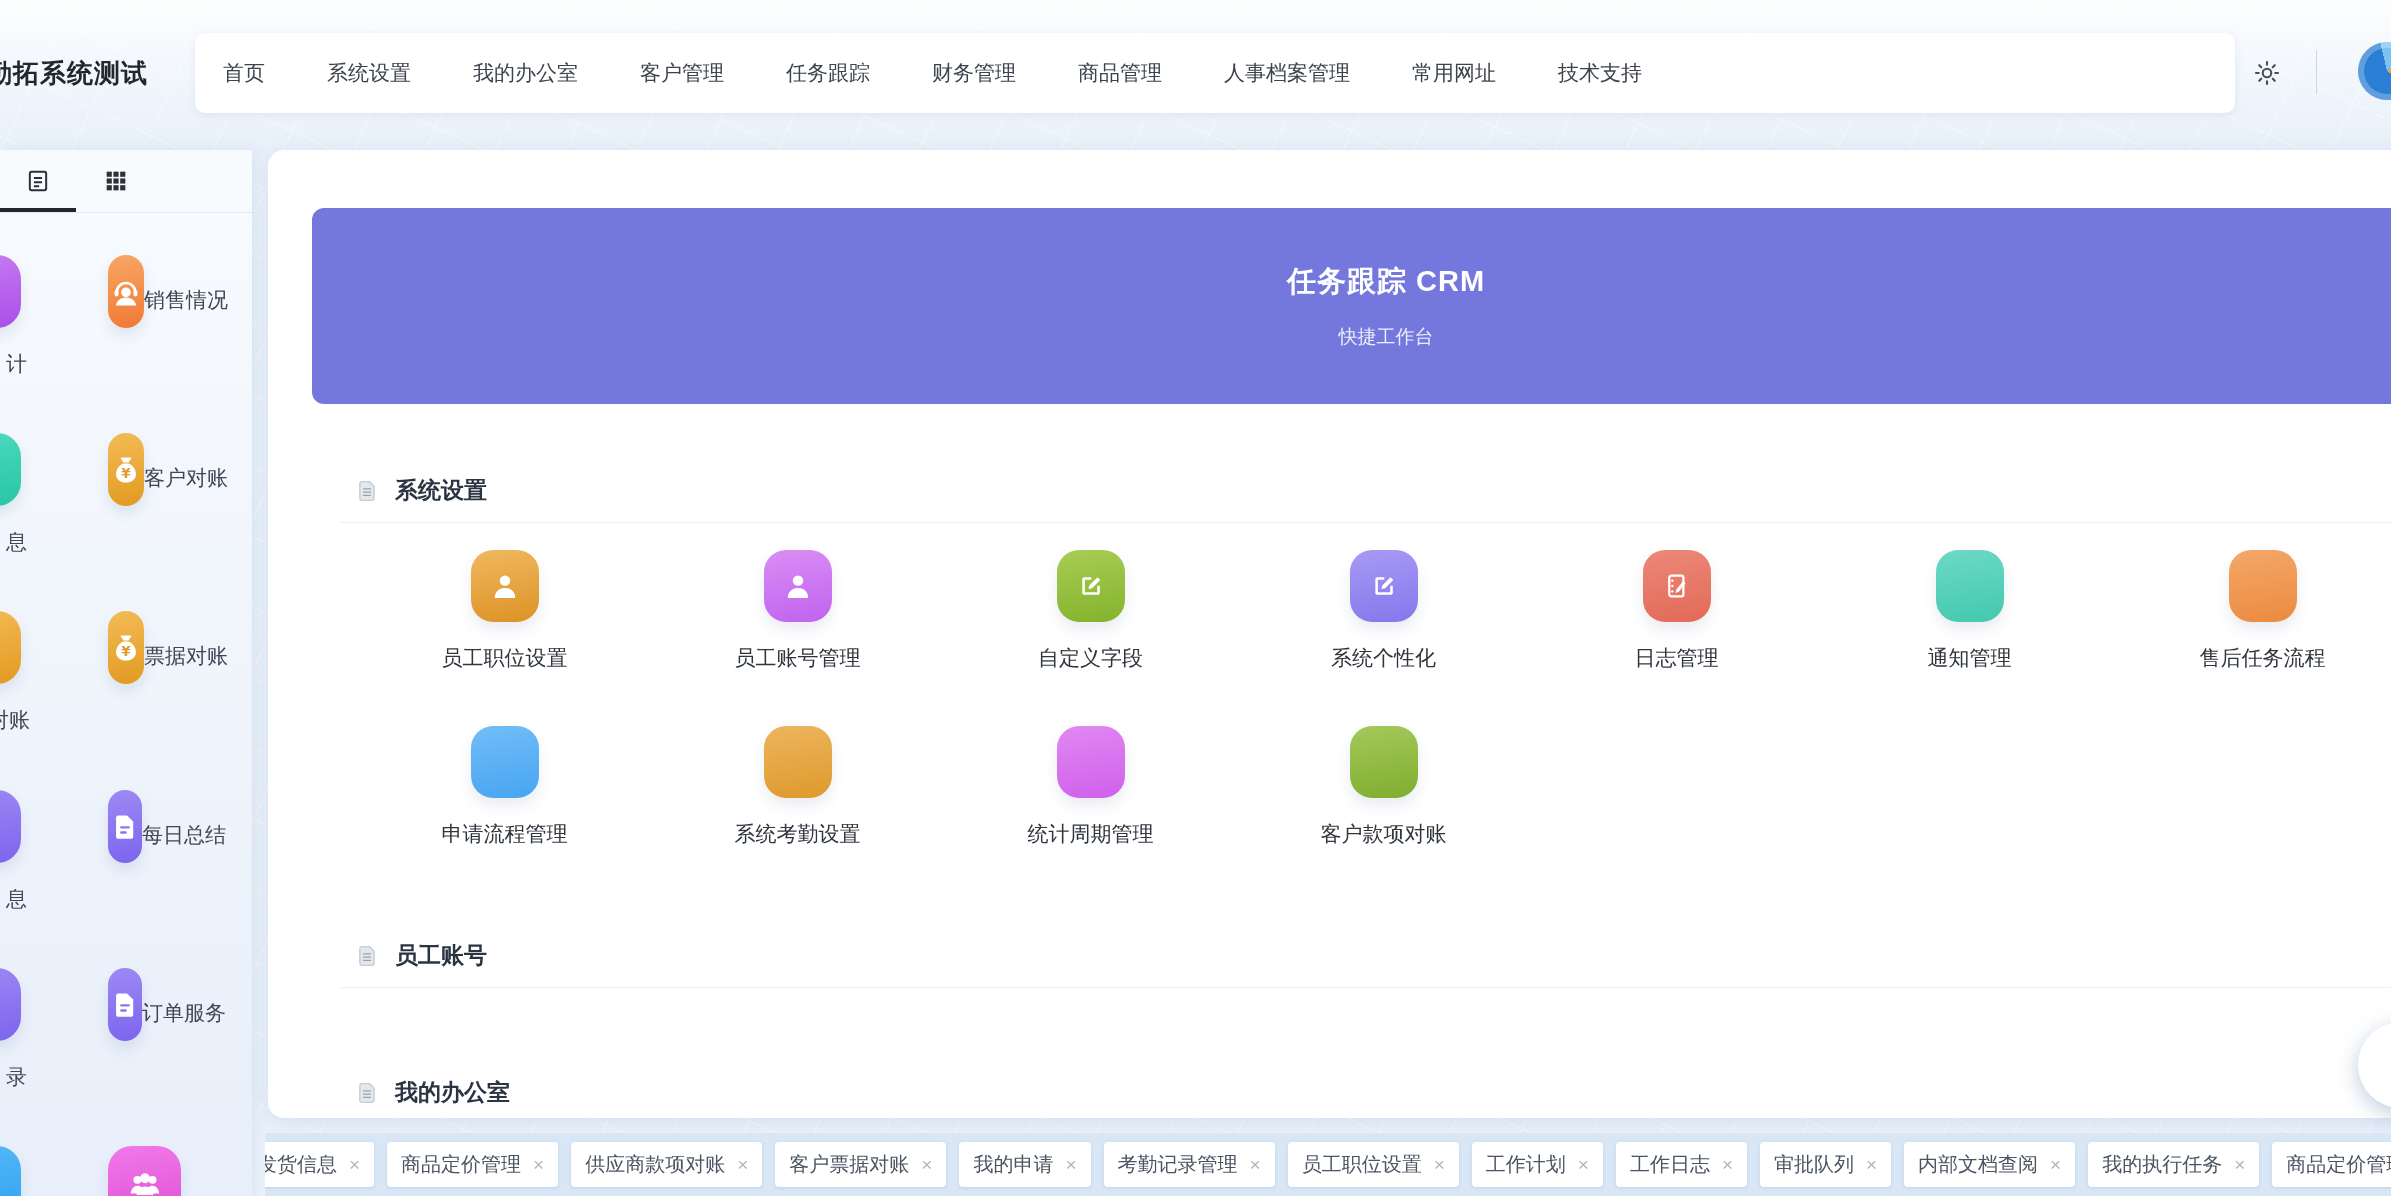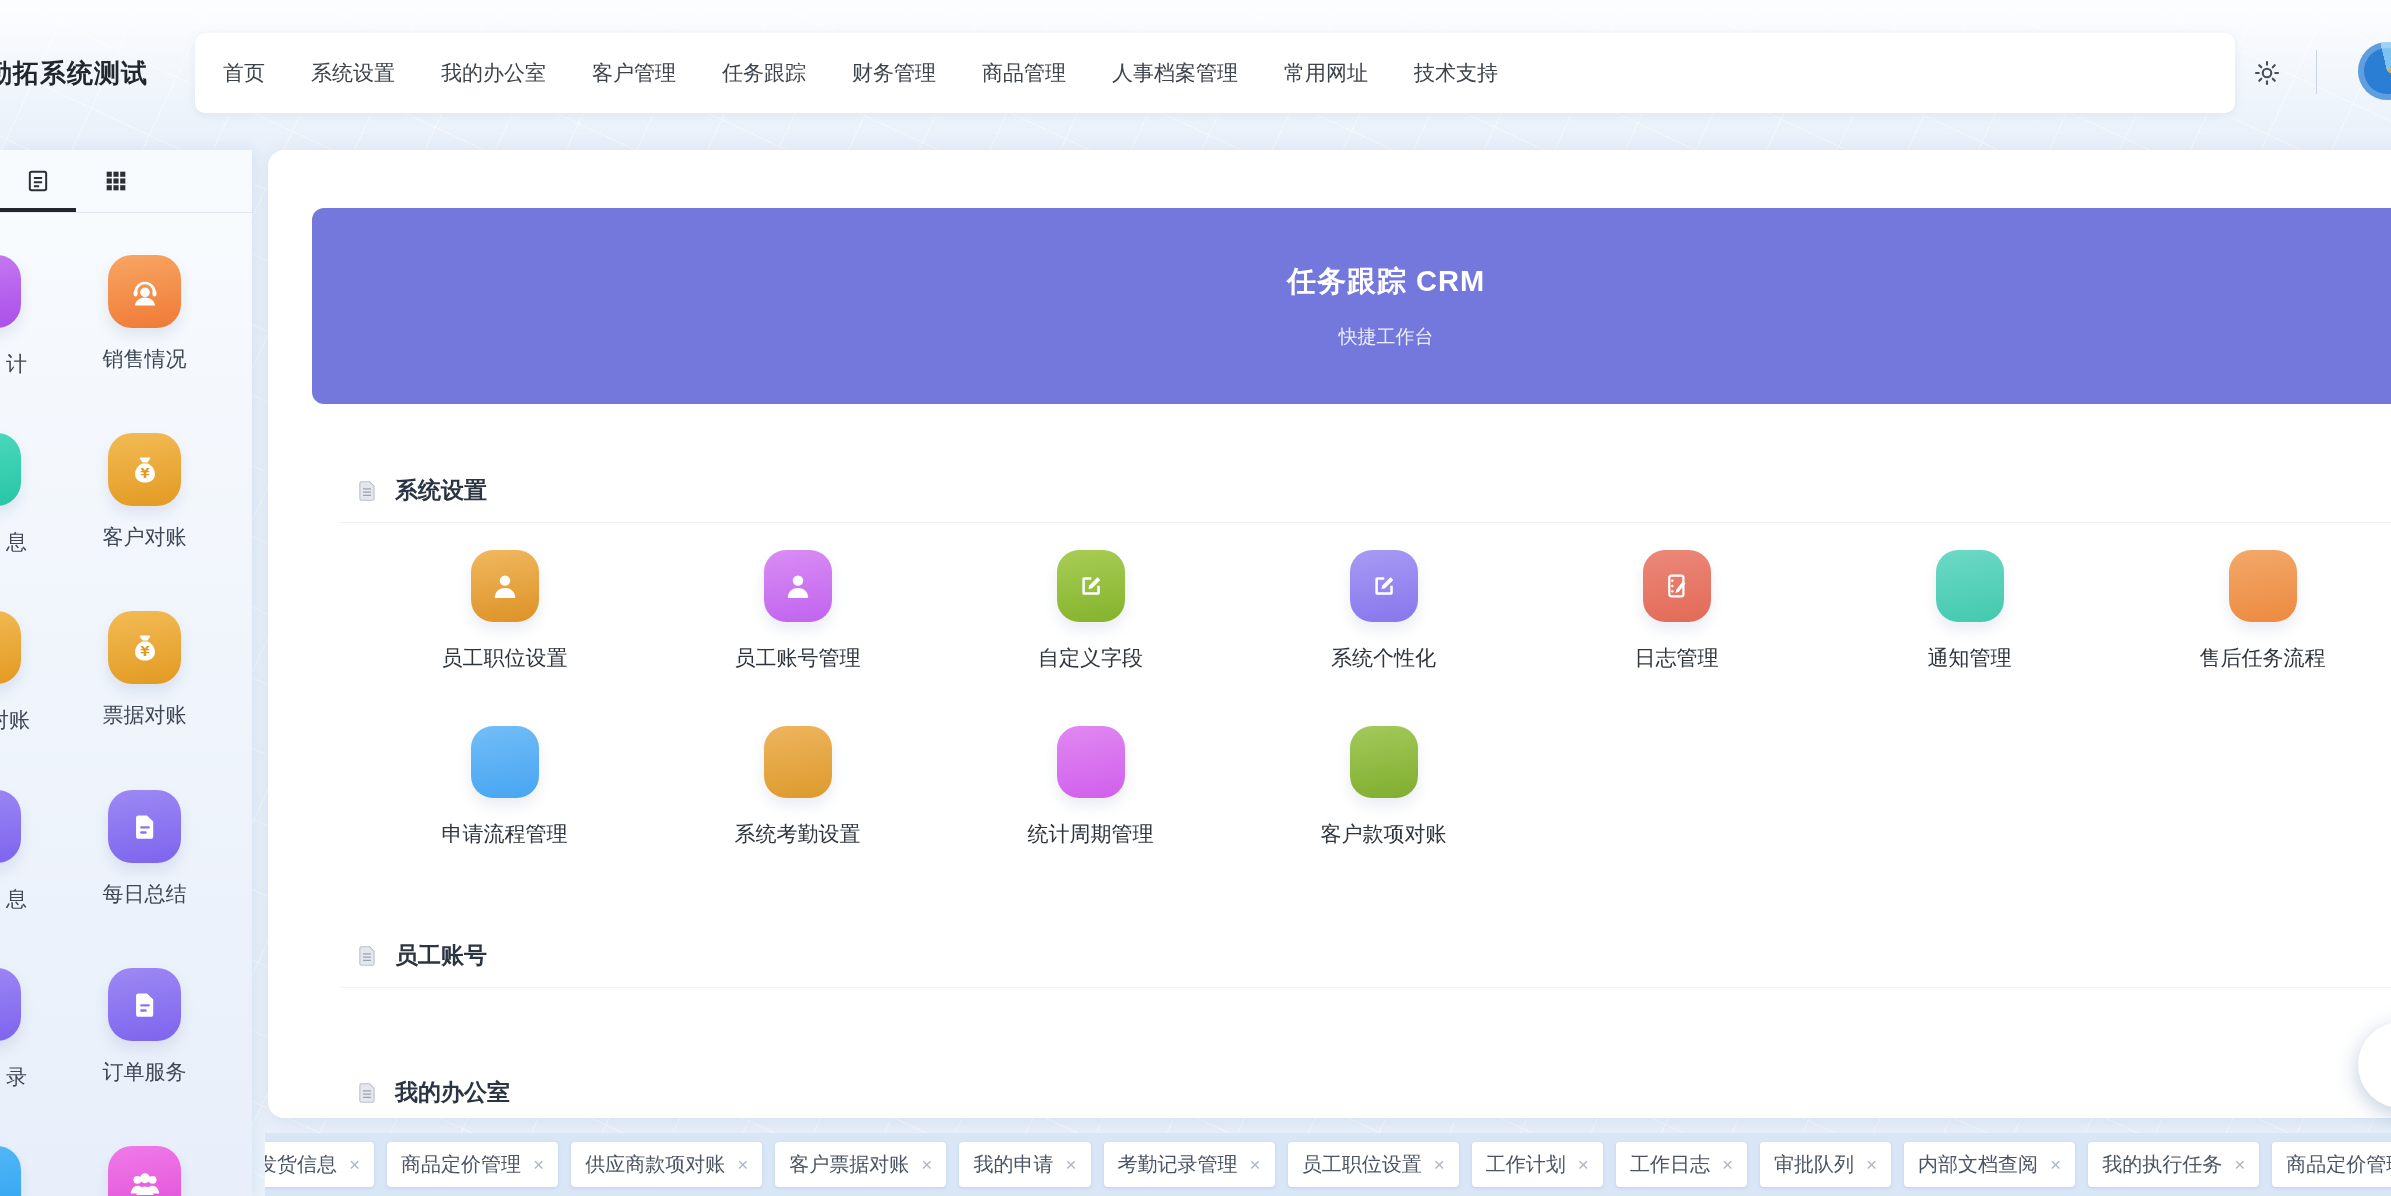--- a/index.html
+++ b/index.html
@@ -6,34 +6,34 @@
   .page{position:relative;width:2391px;height:1196px;overflow:hidden;
     font-family:"Liberation Sans","DejaVu Sans",sans-serif;
     background-color:#e9f1fa;
     background-image:
       linear-gradient(180deg,rgba(255,255,255,.9),rgba(255,255,255,0) 140px),
       repeating-linear-gradient(115deg,rgba(255,255,255,.45) 0 1px,transparent 1px 64px),
       repeating-linear-gradient(25deg,rgba(255,255,255,.45) 0 1px,transparent 1px 64px);}
   
   .logo-text{position:absolute;left:-14px;top:56px;font-size:26px;font-weight:bold;color:#22262d;white-space:nowrap;letter-spacing:1px;}
   .nav-wrap{position:absolute;left:195px;top:33px;width:2040px;height:80px;background:#fff;border-radius:10px;
-    box-shadow:0 2px 10px rgba(120,150,190,.14);display:flex;align-items:center;padding-left:28px;gap:46px;box-sizing:border-box;}
+    box-shadow:0 2px 10px rgba(120,150,190,.14);display:flex;align-items:center;padding-left:28px;gap:62px;box-sizing:border-box;}
   .nav-item{font-size:21px;color:#3d434b;white-space:nowrap;cursor:pointer;}
   .sun-btn{position:absolute;left:2252px;top:58px;width:30px;height:30px;}
   .topbar-divider{position:absolute;left:2316px;top:50px;width:1px;height:44px;background:#ccd6e2;}
   .logo-circle{position:absolute;left:2358px;top:42px;width:58px;height:58px;border-radius:50%;
     background:conic-gradient(from 210deg,#2a7fd4 0 38%,#7cc3f2 38% 55%,#f2a23c 55% 76%,#2a7fd4 76% 100%);
     box-shadow:inset 0 0 0 6px rgba(255,255,255,.25);}
   
   .sidebar{position:absolute;left:0;top:150px;width:252px;height:1046px;
     background:linear-gradient(180deg,#f8fbfe,#e8effa);box-shadow:2px 0 12px rgba(130,160,200,.18);}
   .side-tabs{position:relative;height:62px;border-bottom:1px solid #e2e8f1;}
   .side-tab{position:absolute;top:17px;width:28px;height:28px;cursor:pointer;}
   .side-underline{position:absolute;left:0;top:58px;width:76px;height:4px;background:#23272d;}
-  .side-cell{position:absolute;width:73px;display:flex;flex-direction:column;align-items:center;cursor:pointer;}
+  .side-cell{position:absolute;width:73px;display:flex;flex-direction:row;align-items:center;cursor:pointer;}
   .s-icon{width:73px;height:73px;border-radius:24px;display:flex;align-items:center;justify-content:center;
     box-shadow:0 8px 14px rgba(90,110,160,.14);}
   .s-label{margin-top:17px;font-size:21px;color:#3f4654;white-space:nowrap;}
   .s-frag{position:absolute;font-size:21px;color:#3f4654;white-space:nowrap;}
   
   .main-card{position:absolute;left:268px;top:150px;width:2192px;height:968px;background:#fff;border-radius:16px;
     box-shadow:0 4px 20px rgba(120,150,190,.18);}
   .banner{position:absolute;left:44px;top:58px;width:2148px;height:196px;border-radius:12px;background:#7478dd;
     display:flex;flex-direction:column;align-items:center;justify-content:center;gap:22px;}
   .banner-title{font-size:29px;font-weight:bold;color:#ffffff;letter-spacing:1px;}

